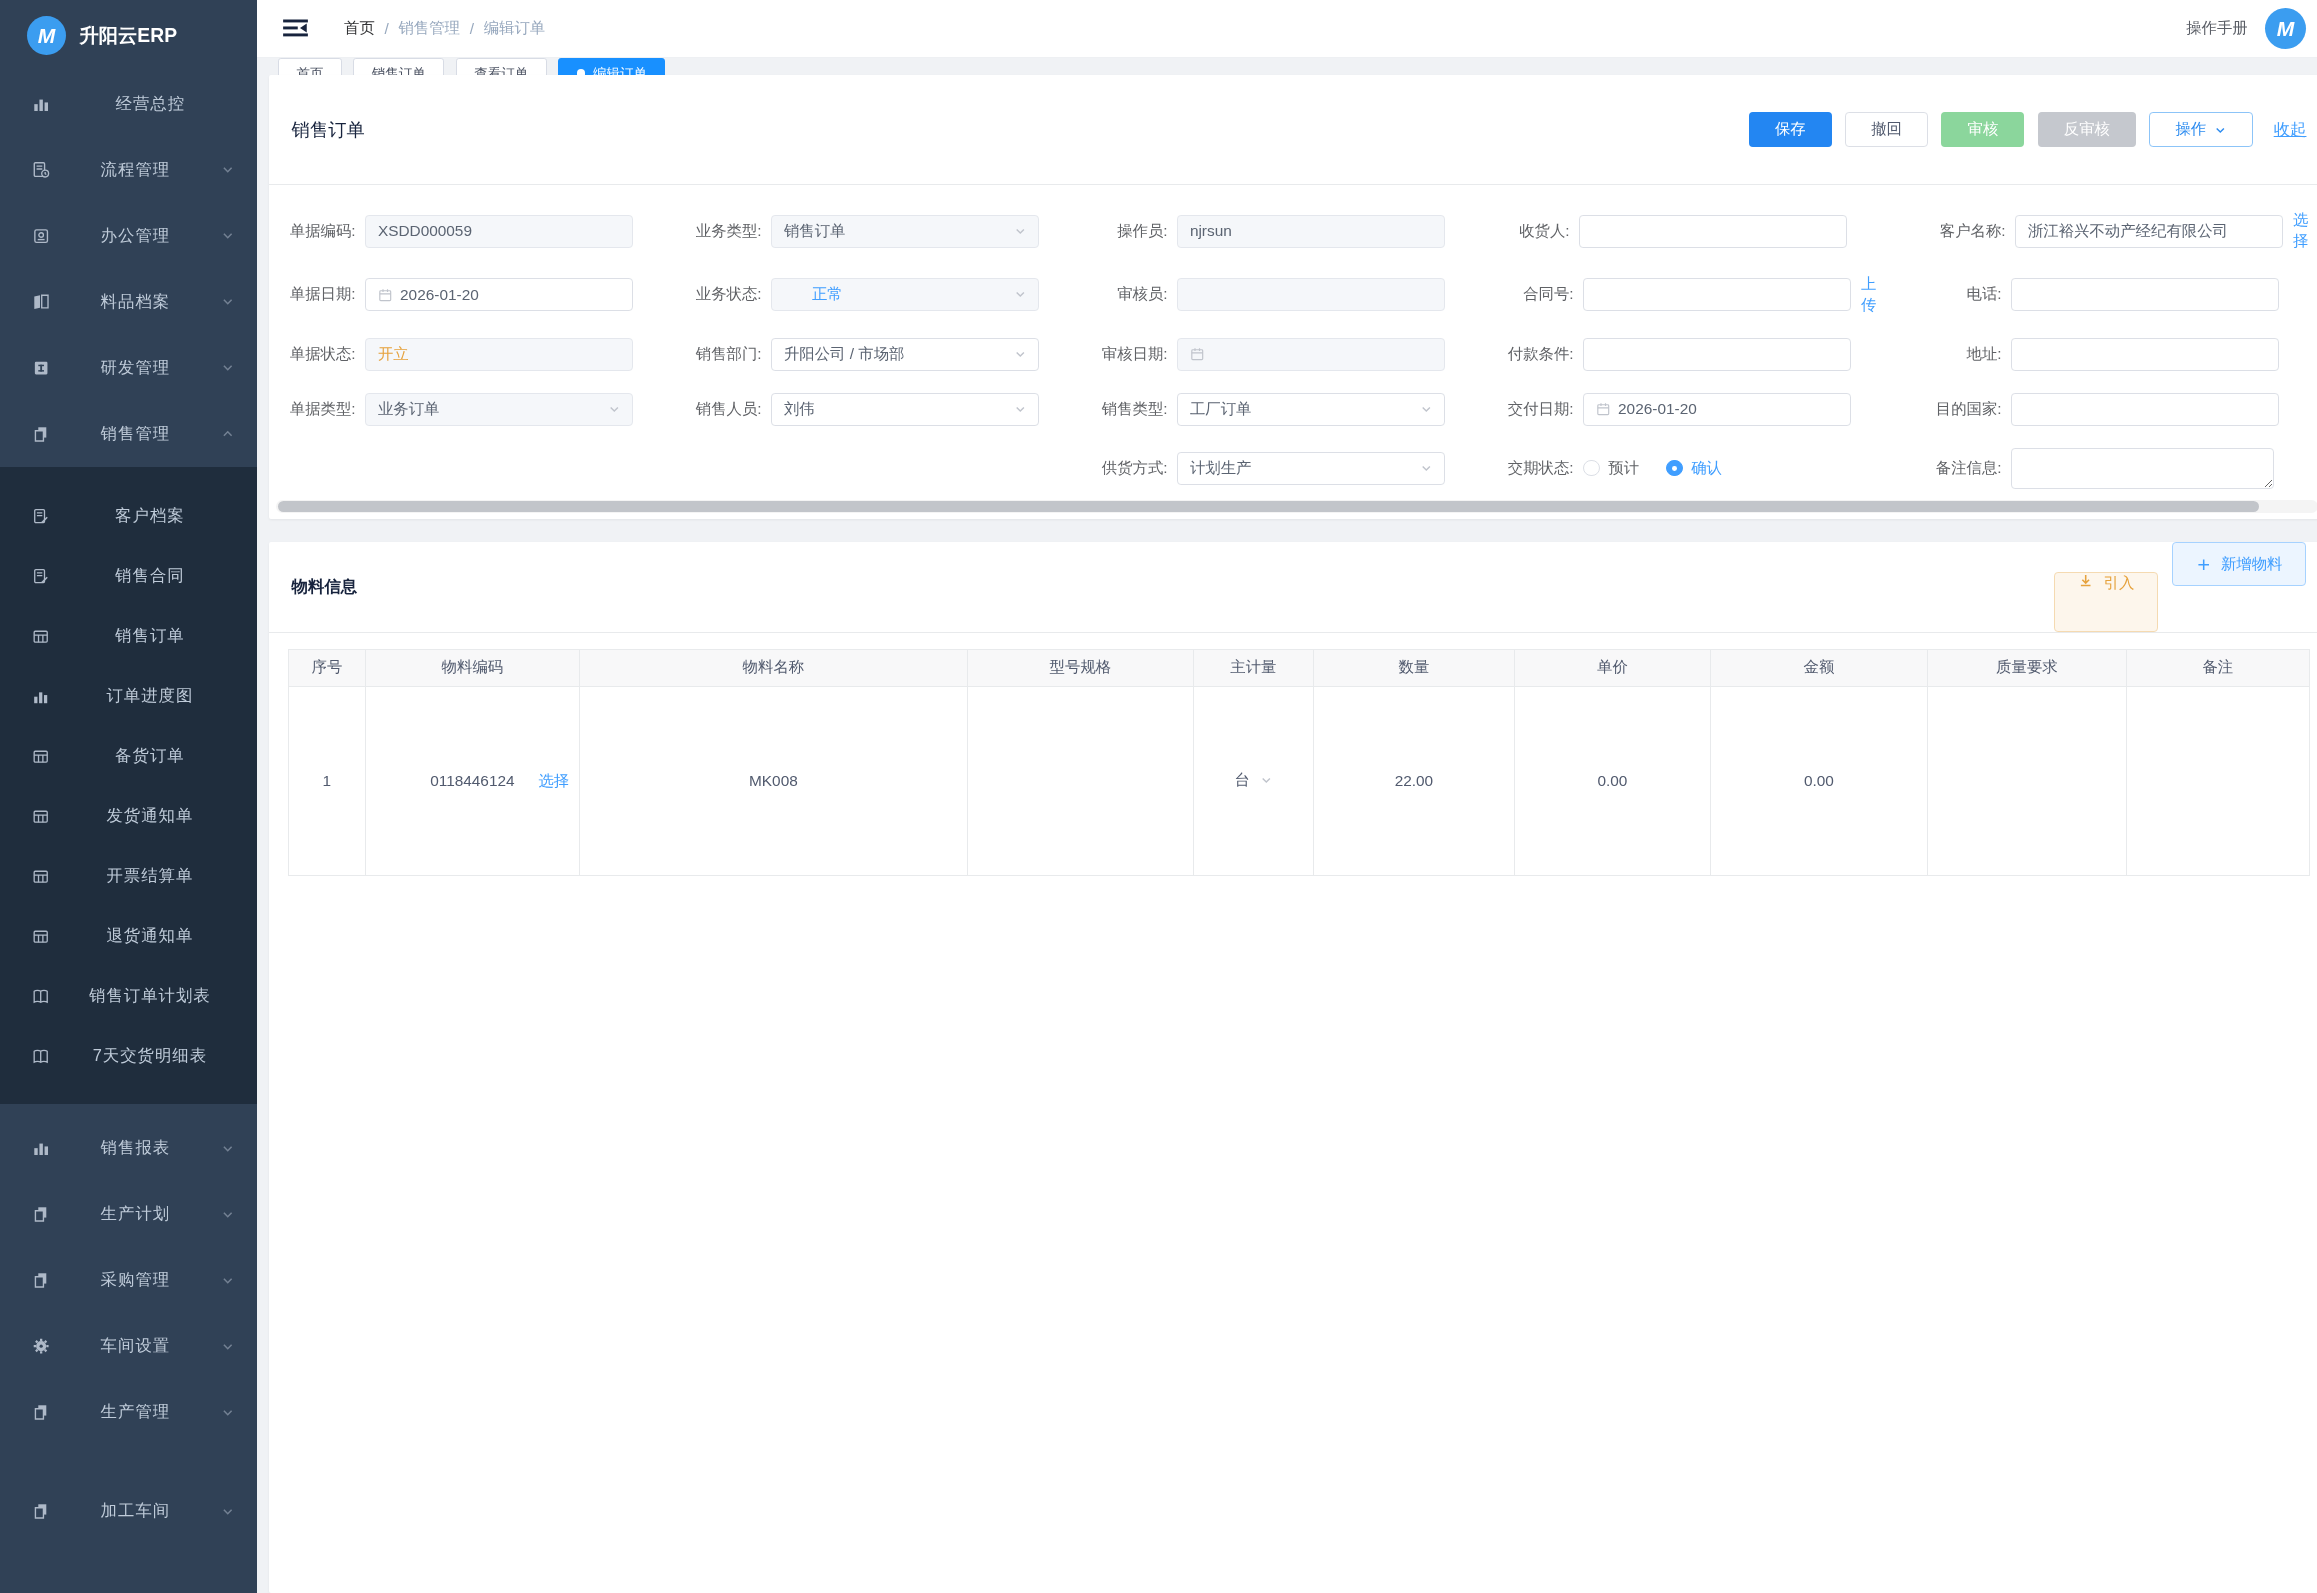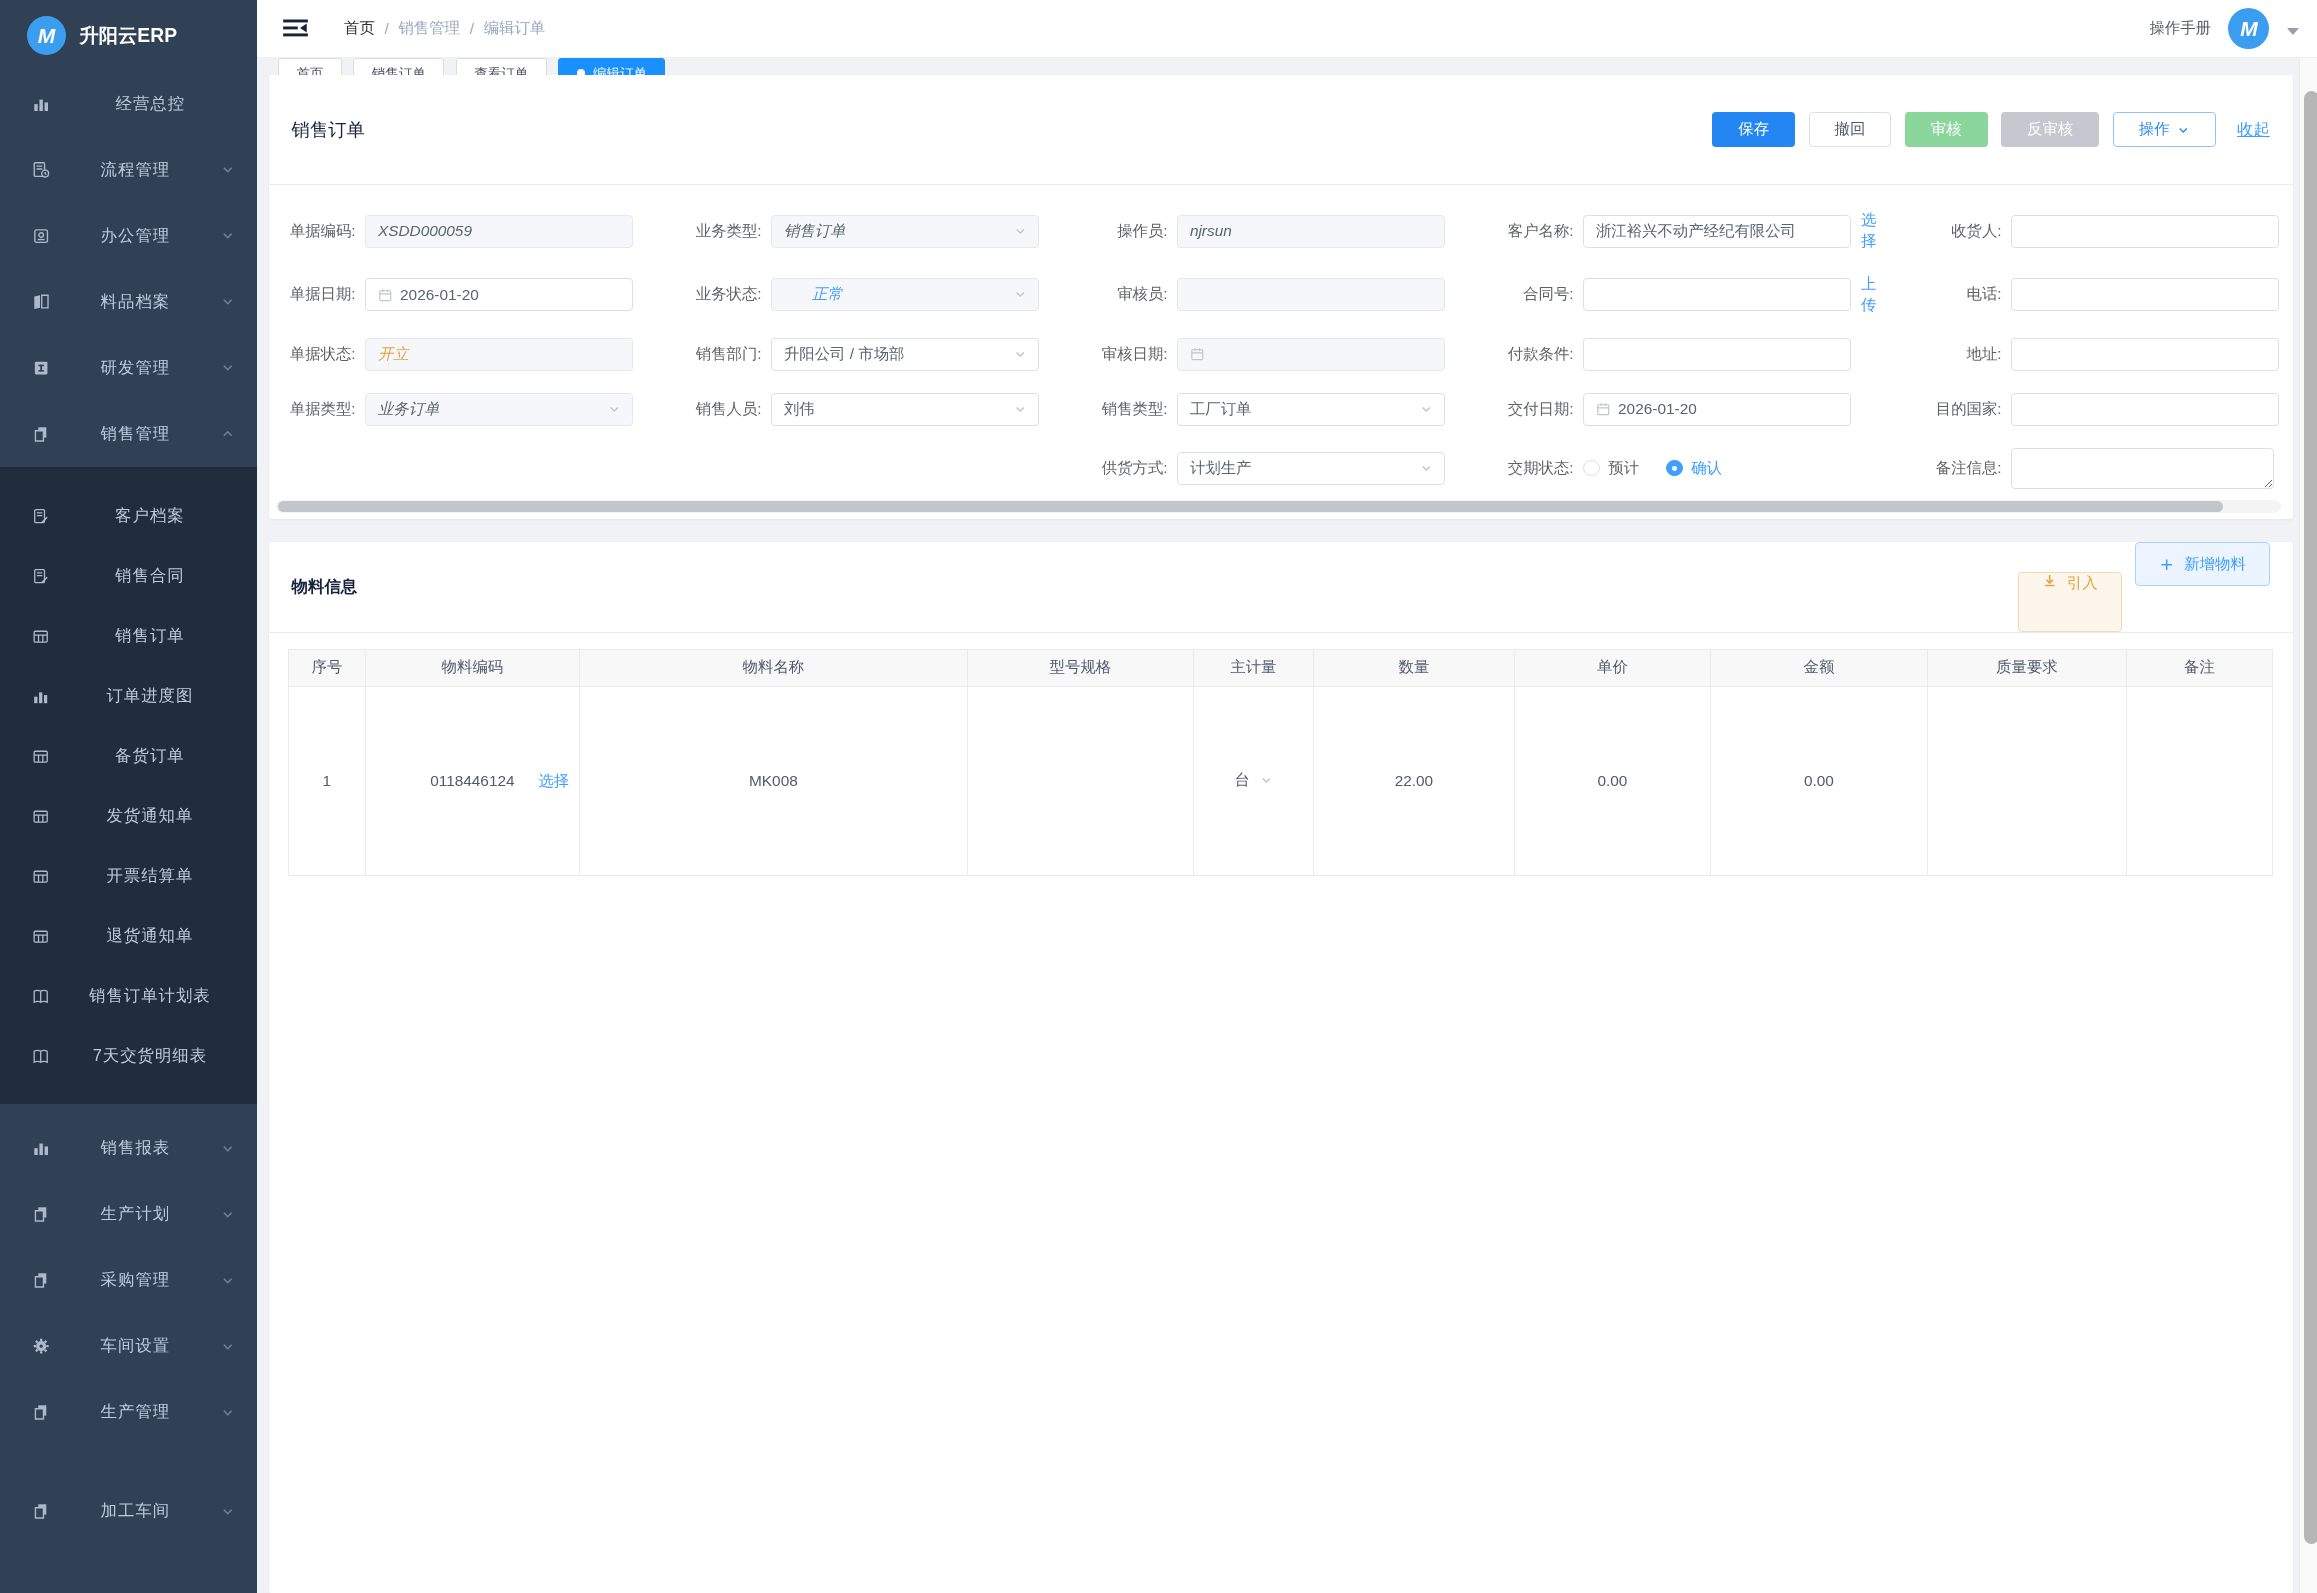--- a/index.html
+++ b/index.html
@@ -63,21 +63,21 @@
 
   
   .form-grid { display:grid; grid-template-columns:401px 401px 401px 432px 1fr;
     row-gap:22px; padding:25px 13.5px 0 9.7px; }
   .fcell { display:flex; align-items:center; min-height:33px; }
   .fl { color:#606266; font-size:15.4px; text-align:right; padding-right:9.7px; flex:none; white-space:nowrap; }
   .w1{width:87px}.w2{width:92px}.w3{width:97px}.w4{width:102px}.w5{width:98px}
   .ctl { width:268px; height:33px; border:1px solid #dcdfe6; border-radius:3.9px; background:#fff;
     font-size:15.4px; color:#5b6472; padding:0 11.6px; }
   input.ctl { outline:none; }
-  .disabled { background:#f5f7fa; border-color:#e4e7ed;font-style:italic; }
+  .disabled { background:#f5f7fa; border-color:#e4e7ed; }
   .sel { display:flex; align-items:center; justify-content:space-between; cursor:pointer; }
   .sel .val { overflow:hidden; white-space:nowrap; }
   .blue-text { color:#409eff;margin-left:28px; }
   .orange-text { color:#e6a23c; }
   .datec { display:flex; align-items:center; gap:7.7px; }
   .vlink { width:23px; line-height:1.35; font-size:15.4px; color:#409eff; margin-left:9.7px;
     word-break:break-all; cursor:pointer; }
   textarea.ctl { height:41px; resize:both; padding-top:5.8px; width:263px; }
   .radio-group { display:flex; align-items:center; gap:27px; }
   .radio-opt { display:flex; align-items:center; gap:8.7px; font-size:15.4px; color:#606266; cursor:pointer; }
@@ -420,27 +420,27 @@
             <svg width="12.6" height="12.6" viewBox="0 0 14 14" fill="none" stroke="#c0c4cc" stroke-width="1.6">
                 <path d="M3 5l4 4 4-4"></path>
               </svg>
           </div>
         </div>
         <div class="fcell">
           <span class="fl w3">操作员:</span>
           <input class="ctl disabled" readonly="" value="njrsun" style="">
         </div>
         <div class="fcell">
+          <span class="fl w5">收货人:</span>
+          <input class="ctl" value="" style="">
+        </div>
+        <div class="fcell">
           <span class="fl w4">客户名称:</span>
           <input class="ctl" value="浙江裕兴不动产经纪有限公司" style="">
           <span class="vlink">选择</span>
-        </div>
-        <div class="fcell">
-          <span class="fl w5">收货人:</span>
-          <input class="ctl" value="" style="">
         </div>
 
         <div class="fcell">
           <span class="fl w1">单据日期:</span>
           <div class="ctl datec">
             <svg width="14.5" height="14.5" viewBox="0 0 16 16" fill="none" stroke="#c0c4cc" stroke-width="1.3">
                 <rect x="2" y="3" width="12" height="11" rx="1"></rect>
                 <path d="M2 6.5h12M5.5 1.5v3M10.5 1.5v3"></path>
               </svg>
             <span>2026-01-20</span>

